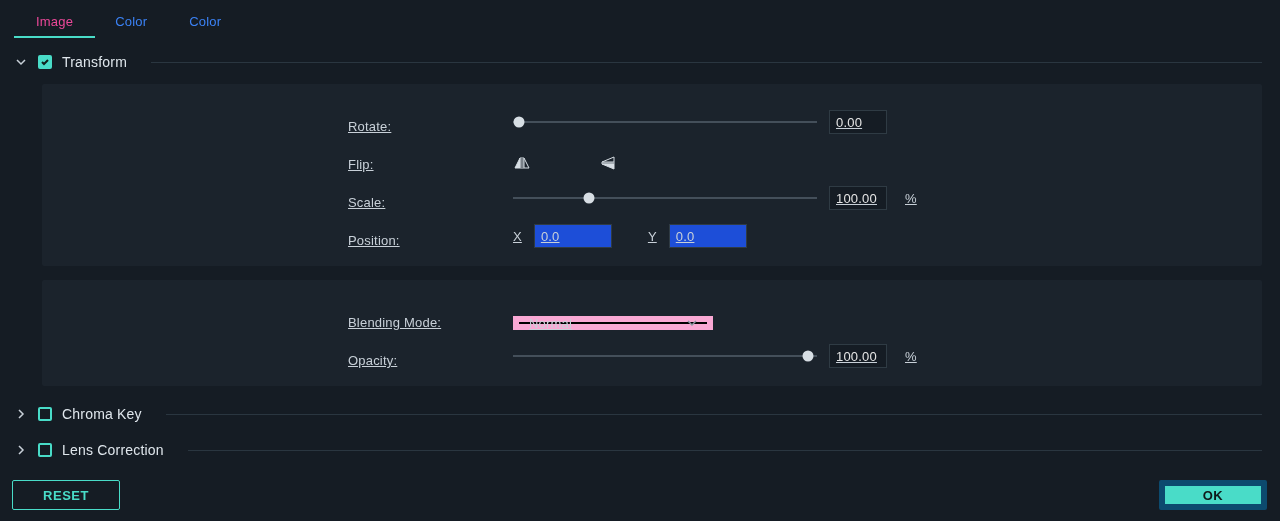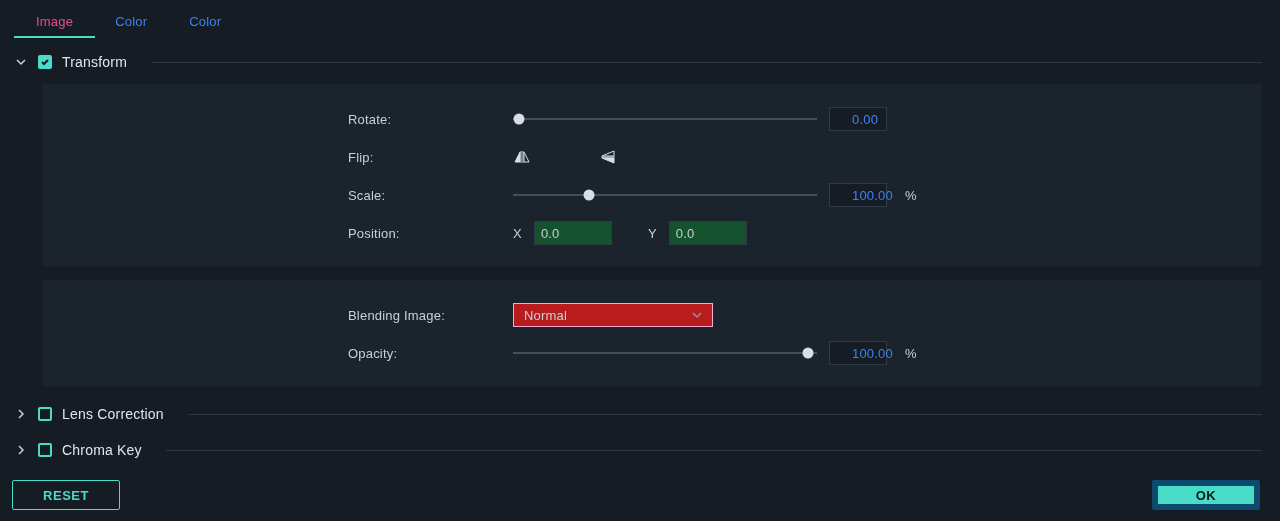--- a/index.html
+++ b/index.html
@@ -68,22 +68,23 @@
   }
 
   
   .sec-body {
     margin: 8px 0 14px 28px;
     background: #1b232c;
     border-radius: 2px;
     padding: 20px 20px 18px 20px;
   }
   .row {
-    display:flex; align-items:center;
+    display:flex; align-items:flex-end;
     height: 30px;
+    text-decoration: underline;
   }
   .row + .row { margin-top: 8px; }
   
   .row .col-label { width: 165px; color:#c8d0d8; font-size:13px; margin-left: 286px;}
   .row .col-ctrl  { display:flex; align-items:center; gap: 12px; position:relative; }
 
   .slider {
     position: relative; width: 304px; height: 14px;
     display:flex; align-items:center; cursor:pointer;
   }
@@ -93,51 +94,51 @@
   }
   .slider .thumb {
     position:absolute; top:50%; width:11px; height:11px;
     background:#d7dee4; border-radius:50%;
     transform:translate(-50%,-50%);
   }
 
   .numbox {
     width: 58px; height: 24px;
     background:#151c24; border:1px solid #2f3b44;
-    color:#3b82f6; font-size:13px;
-    display:flex; align-items:center; padding:0 22px;
+    color:#e5e5e5; font-size:13px;
+    display:flex; align-items:center; padding:0 6px;
   }
   .unit { color:#c8d0d8; margin-left:6px; font-size:13px;}
 
   .posgrp { display:flex; align-items:center; gap:10px; }
   .axis { color:#c8d0d8; font-size:13px; }
   .posbox {
     width: 78px; height:24px;
-    background:#14532d; border:1px solid #2f3b44;
+    background:#1d4ed8; border:1px solid #2f3b44;
     color:#c8d0d8; font-size:13px;
     display:flex; align-items:center; padding:0 6px;
   }
 
   .flipbtn {
     width: 18px; height:18px; display:flex; align-items:center; justify-content:center;
     cursor:pointer; color:#d7dee4;
   }
   .flipgap { width: 44px; }
 
   .select {
-    width: 200px; height: 24px;
-    background:#b91c1c; border:1px solid #f9a8d4;
+    width: 200px; height: 14px;
+    background:#000000; border:6px solid #f9a8d4;
     display:flex; align-items:center; justify-content:space-between;
     padding: 0 10px; color:#c8d0d8; cursor:pointer;
   }
   .select .caret { color:#8a97a2; }
 
   
   .footer {
-    position:absolute; left:0; right:8px; bottom:0; height:52px;
+    position:absolute; left:0; right:1px; bottom:0; height:52px;
     display:flex; align-items:center; justify-content:space-between;
     padding: 0 12px;
   }
   .btn {
     height: 30px; min-width: 108px;
     display:flex; align-items:center; justify-content:center;
     font-size: 13px; letter-spacing: 0.5px;
     border-radius: 2px; cursor:pointer;
     font-weight: 600;
   }
@@ -222,21 +223,21 @@
         <span style="width:12px"></span>
         <span class="axis">Y</span>
         <span class="posbox">0.0</span>
       </span>
     </div>
   </div>
 
 
   <div class="sec-body">
     <div class="row">
-      <span class="col-label">Blending Image:</span>
+      <span class="col-label">Blending Mode:</span>
       <span class="col-ctrl">
         <span class="select">
           <span>Normal</span>
           <span class="caret">
             <svg width="10" height="10" viewBox="0 0 10 10">
                 <path d="M1 3 L5 7 L9 3" fill="none" stroke="currentColor" stroke-width="1.5"></path>
               </svg>
           </span>
         </span>
       </span>
@@ -256,34 +257,34 @@
 
   <div class="sec-head">
     <span class="chev">
       <svg width="10" height="10" viewBox="0 0 10 10">
           <path d="M3 1 L7 5 L3 9" fill="none" stroke="currentColor" stroke-width="1.5"></path>
         </svg>
     </span>
     <span class="cbox">
       
     </span>
-    <span class="sec-title">Lens Correction</span>
+    <span class="sec-title">Chroma Key</span>
     <span class="sec-line"></span>
   </div>
 
   <div class="sec-head">
     <span class="chev">
       <svg width="10" height="10" viewBox="0 0 10 10">
           <path d="M3 1 L7 5 L3 9" fill="none" stroke="currentColor" stroke-width="1.5"></path>
         </svg>
     </span>
     <span class="cbox">
       
     </span>
-    <span class="sec-title">Chroma Key</span>
+    <span class="sec-title">Lens Correction</span>
     <span class="sec-line"></span>
   </div>
 
 </div>
 
 <div class="footer">
   <div class="btn reset">RESET</div>
   <div class="btn ok">OK</div>
 </div>
 

